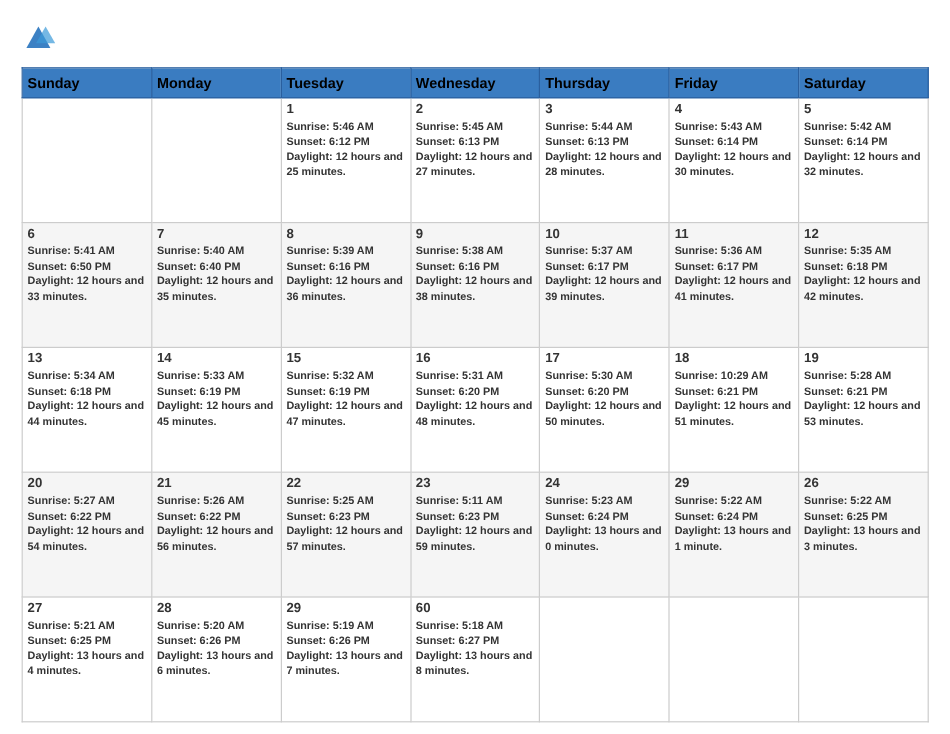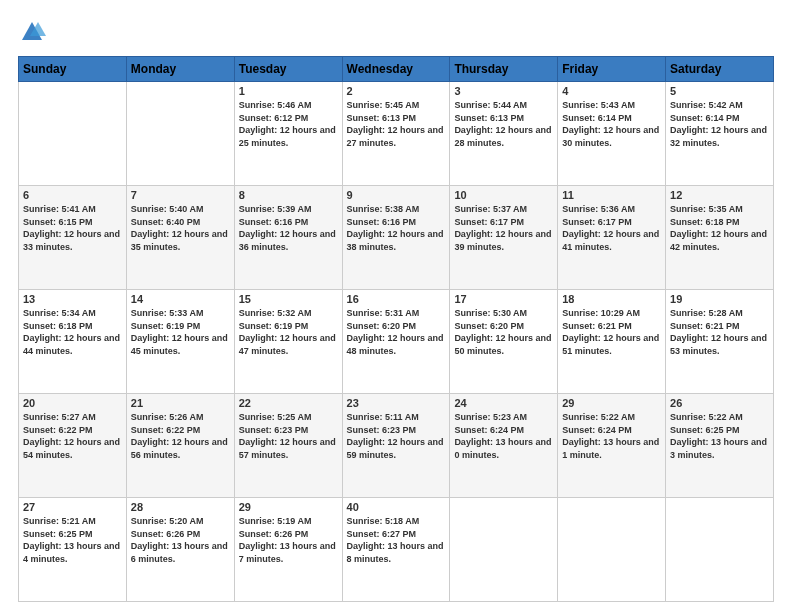--- a/index.html
+++ b/index.html
@@ -168,21 +168,21 @@
             <span class="day-num">5</span>
             <div class="day-info">Sunrise: 5:42 AM
 Sunset: 6:14 PM
 Daylight: 12 hours and 32 minutes.</div>
           </td>
         </tr>
         <tr>
           <td>
             <span class="day-num">6</span>
             <div class="day-info">Sunrise: 5:41 AM
-Sunset: 6:15 PM
+Sunset: 6:50 PM
 Daylight: 12 hours and 33 minutes.</div>
           </td>
           <td>
             <span class="day-num">7</span>
             <div class="day-info">Sunrise: 5:40 AM
 Sunset: 6:40 PM
 Daylight: 12 hours and 35 minutes.</div>
           </td>
           <td>
             <span class="day-num">8</span>
@@ -316,21 +316,21 @@
 Sunset: 6:26 PM
 Daylight: 13 hours and 6 minutes.</div>
           </td>
           <td>
             <span class="day-num">29</span>
             <div class="day-info">Sunrise: 5:19 AM
 Sunset: 6:26 PM
 Daylight: 13 hours and 7 minutes.</div>
           </td>
           <td>
-            <span class="day-num">40</span>
+            <span class="day-num">60</span>
             <div class="day-info">Sunrise: 5:18 AM
 Sunset: 6:27 PM
 Daylight: 13 hours and 8 minutes.</div>
           </td>
           <td class="empty-cell"></td>
           <td class="empty-cell"></td>
           <td class="empty-cell"></td>
         </tr>
       </tbody>
   </table>

